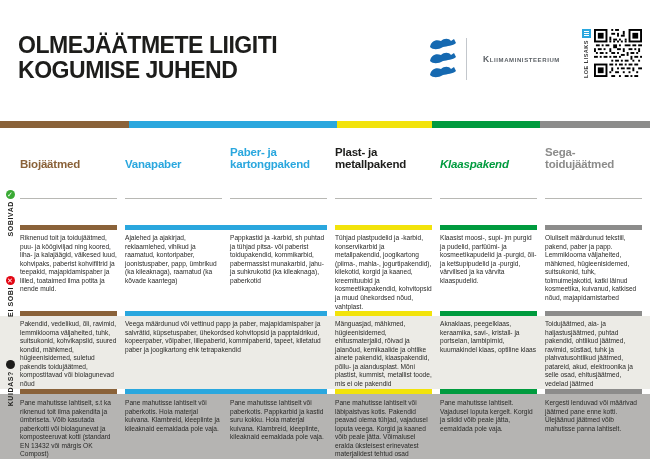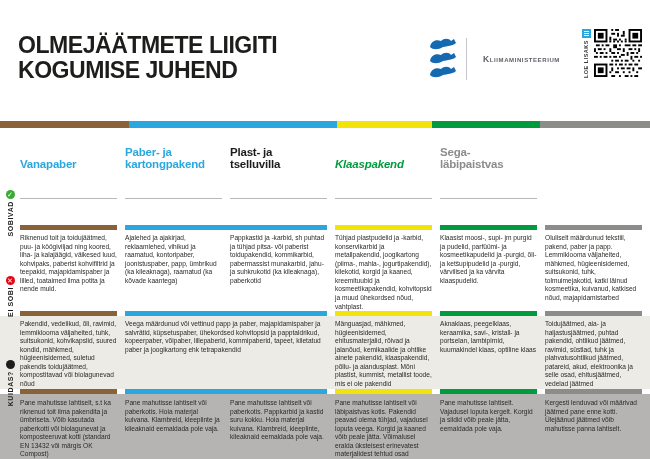--- a/index.html
+++ b/index.html
@@ -188,44 +188,49 @@
   <div class="topbar">
     <div class="seg-brown" style="background-color: rgb(138, 98, 57);"></div>
     <div class="seg-blue" style="background-color: rgb(42, 167, 222);"></div>
     <div class="seg-yellow" style="background-color: rgb(242, 227, 11);"></div>
     <div class="seg-green" style="background-color: rgb(0, 155, 62);"></div>
     <div class="seg-gray" style="background-color: rgb(140, 140, 139);"></div>
   </div>
 
   <div class="grid heads">
     <div class="col-head">
+      <div class="col-title" style="color: rgb(138, 98, 57);">Biojäätmed</div>
+      <div class="col-rule"></div>
+      <p class="col-desc">Kogu liigiti komposti, biogaasi ja kääritusjäägi toormeks</p>
+    </div>
+    <div class="col-head">
       <div class="col-title" style="color: rgb(42, 167, 222);">Vanapaber</div>
       <div class="col-rule"></div>
       <p class="col-desc">Kogu liigiti uue paberi, pakendite, lainepapi, ehituspapi ja tselluvilla valmistamiseks</p>
     </div>
     <div class="col-head">
       <div class="col-title" style="color: rgb(42, 167, 222);">Paber- ja
 kartongpakend</div>
       <div class="col-rule"></div>
       <p class="col-desc">Kogu liigiti uute pakendite, kartongi ja paberi valmistamiseks</p>
     </div>
     <div class="col-head">
       <div class="col-title" style="color: rgb(29, 29, 27);">Plast- ja
-tselluvilla</div>
+metallpakend</div>
       <div class="col-rule"></div>
       <p class="col-desc">Kogu liigiti uute pakendite (plastpudelid, kilekotid, kastid) ja ehitusmaterjalide tootmiseks</p>
     </div>
     <div class="col-head">
       <div class="col-title" style="color: rgb(0, 155, 62); font-style: italic;">Klaaspakend</div>
       <div class="col-rule"></div>
       <p class="col-desc">Kogu liigiti kergkillustiku, klaasvilla ning uute purkide ja pudelite valmistamiseks</p>
     </div>
     <div class="col-head">
       <div class="col-title" style="color: rgb(140, 140, 139);">Sega-
-läbipaistvas</div>
+toidujäätmed</div>
       <div class="col-rule"></div>
       <p class="col-desc">Siia sobib kõik, mida pole võimalik välja sortida materjalide ümbertöötluseks, kuid saab toota energiat</p>
     </div>
   </div>
 
   <div class="grid bar-row">
     <div style="background-color: rgb(138, 98, 57);"></div>
     <div class="bar-span2" style="background-color: rgb(42, 167, 222);"></div>
     <div style="background-color: rgb(242, 227, 11);"></div>
     <div style="background-color: rgb(0, 155, 62);"></div>

